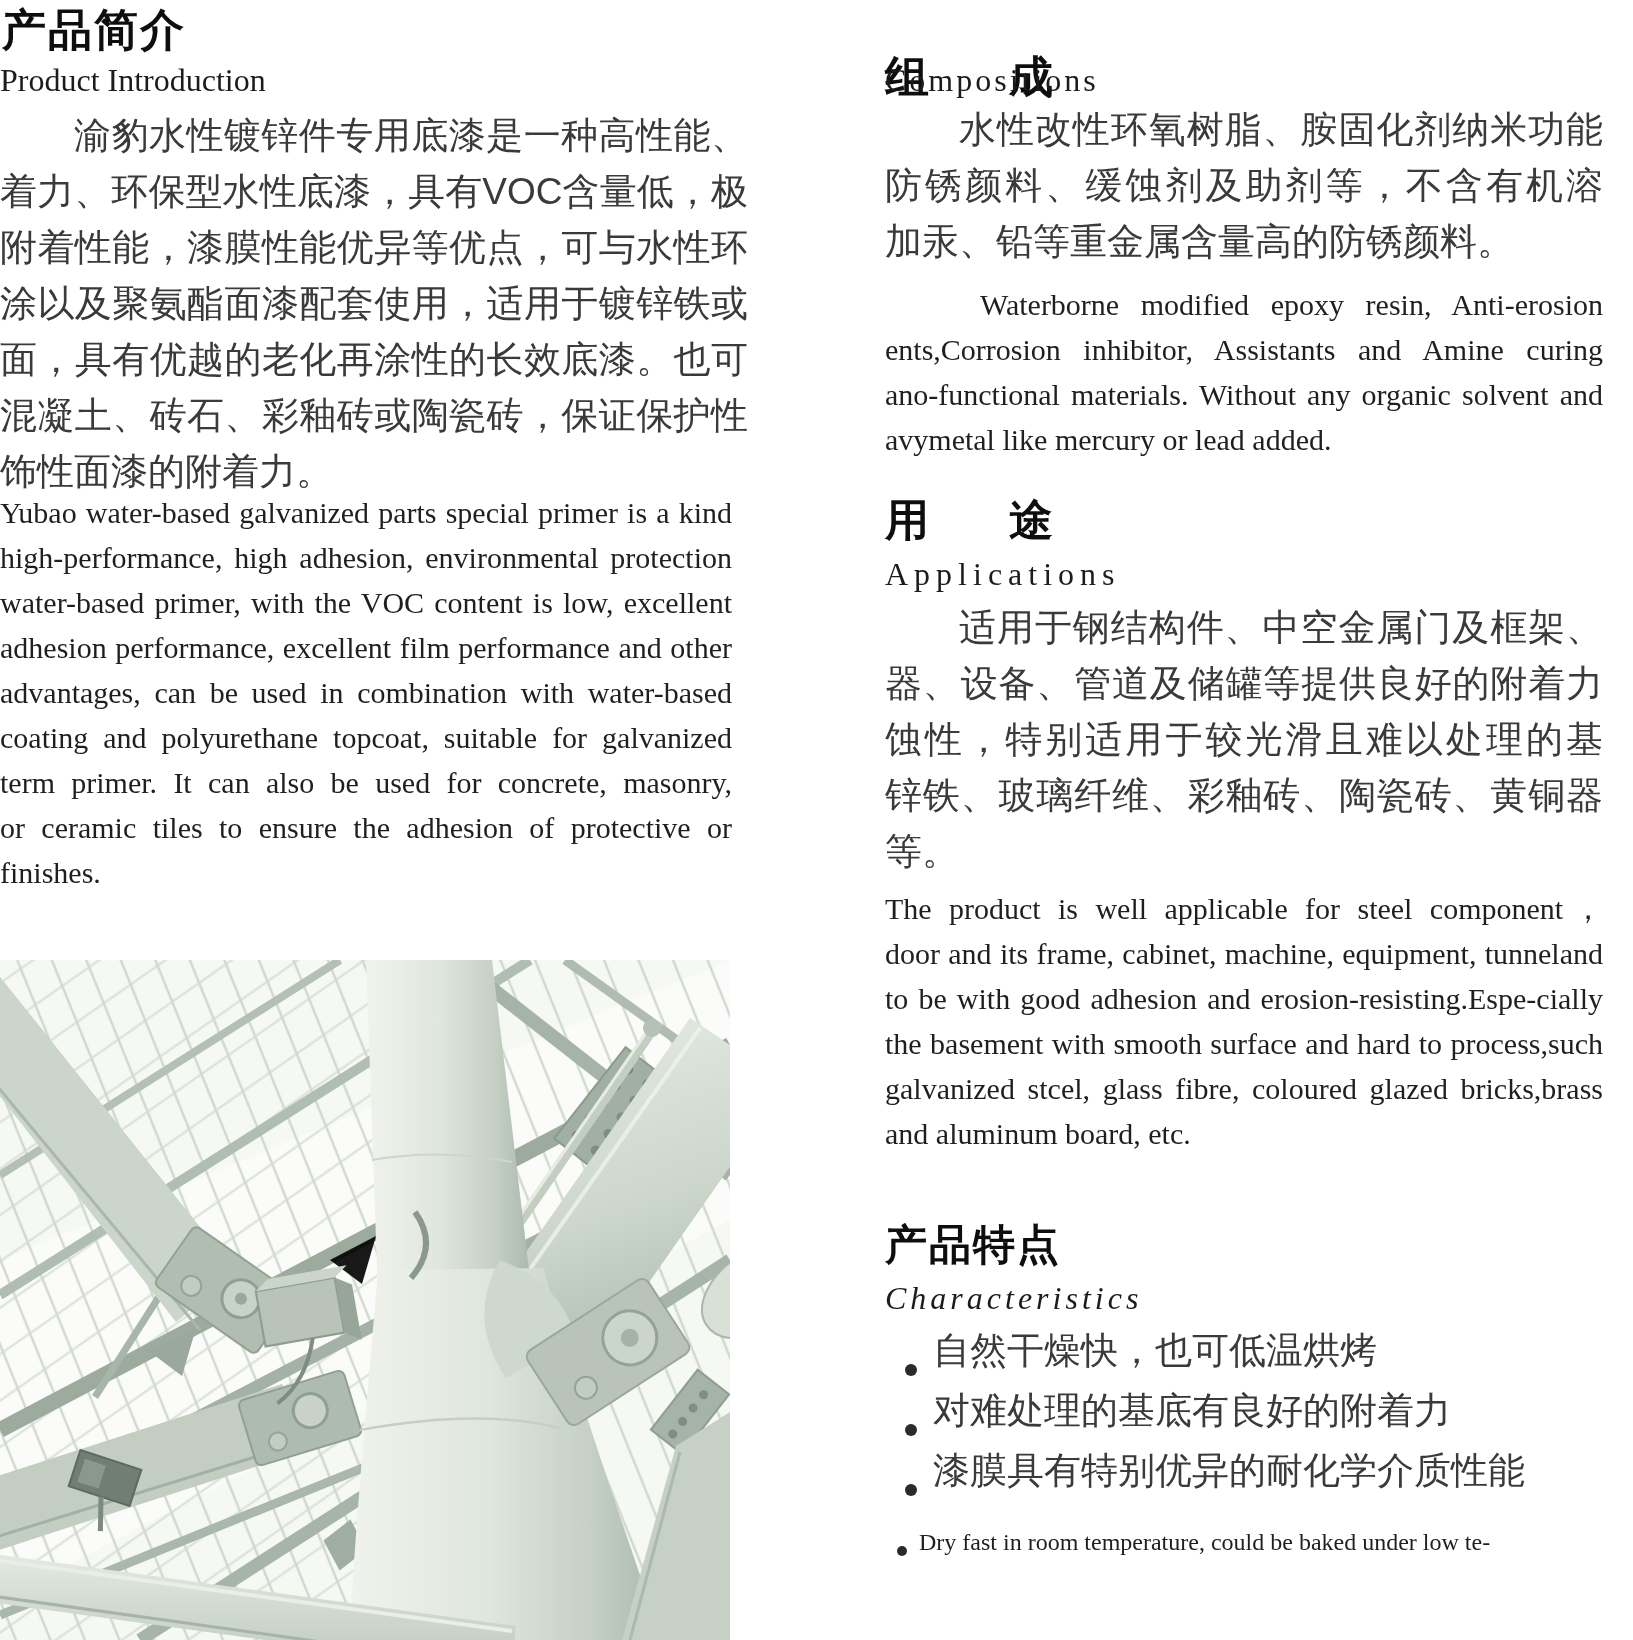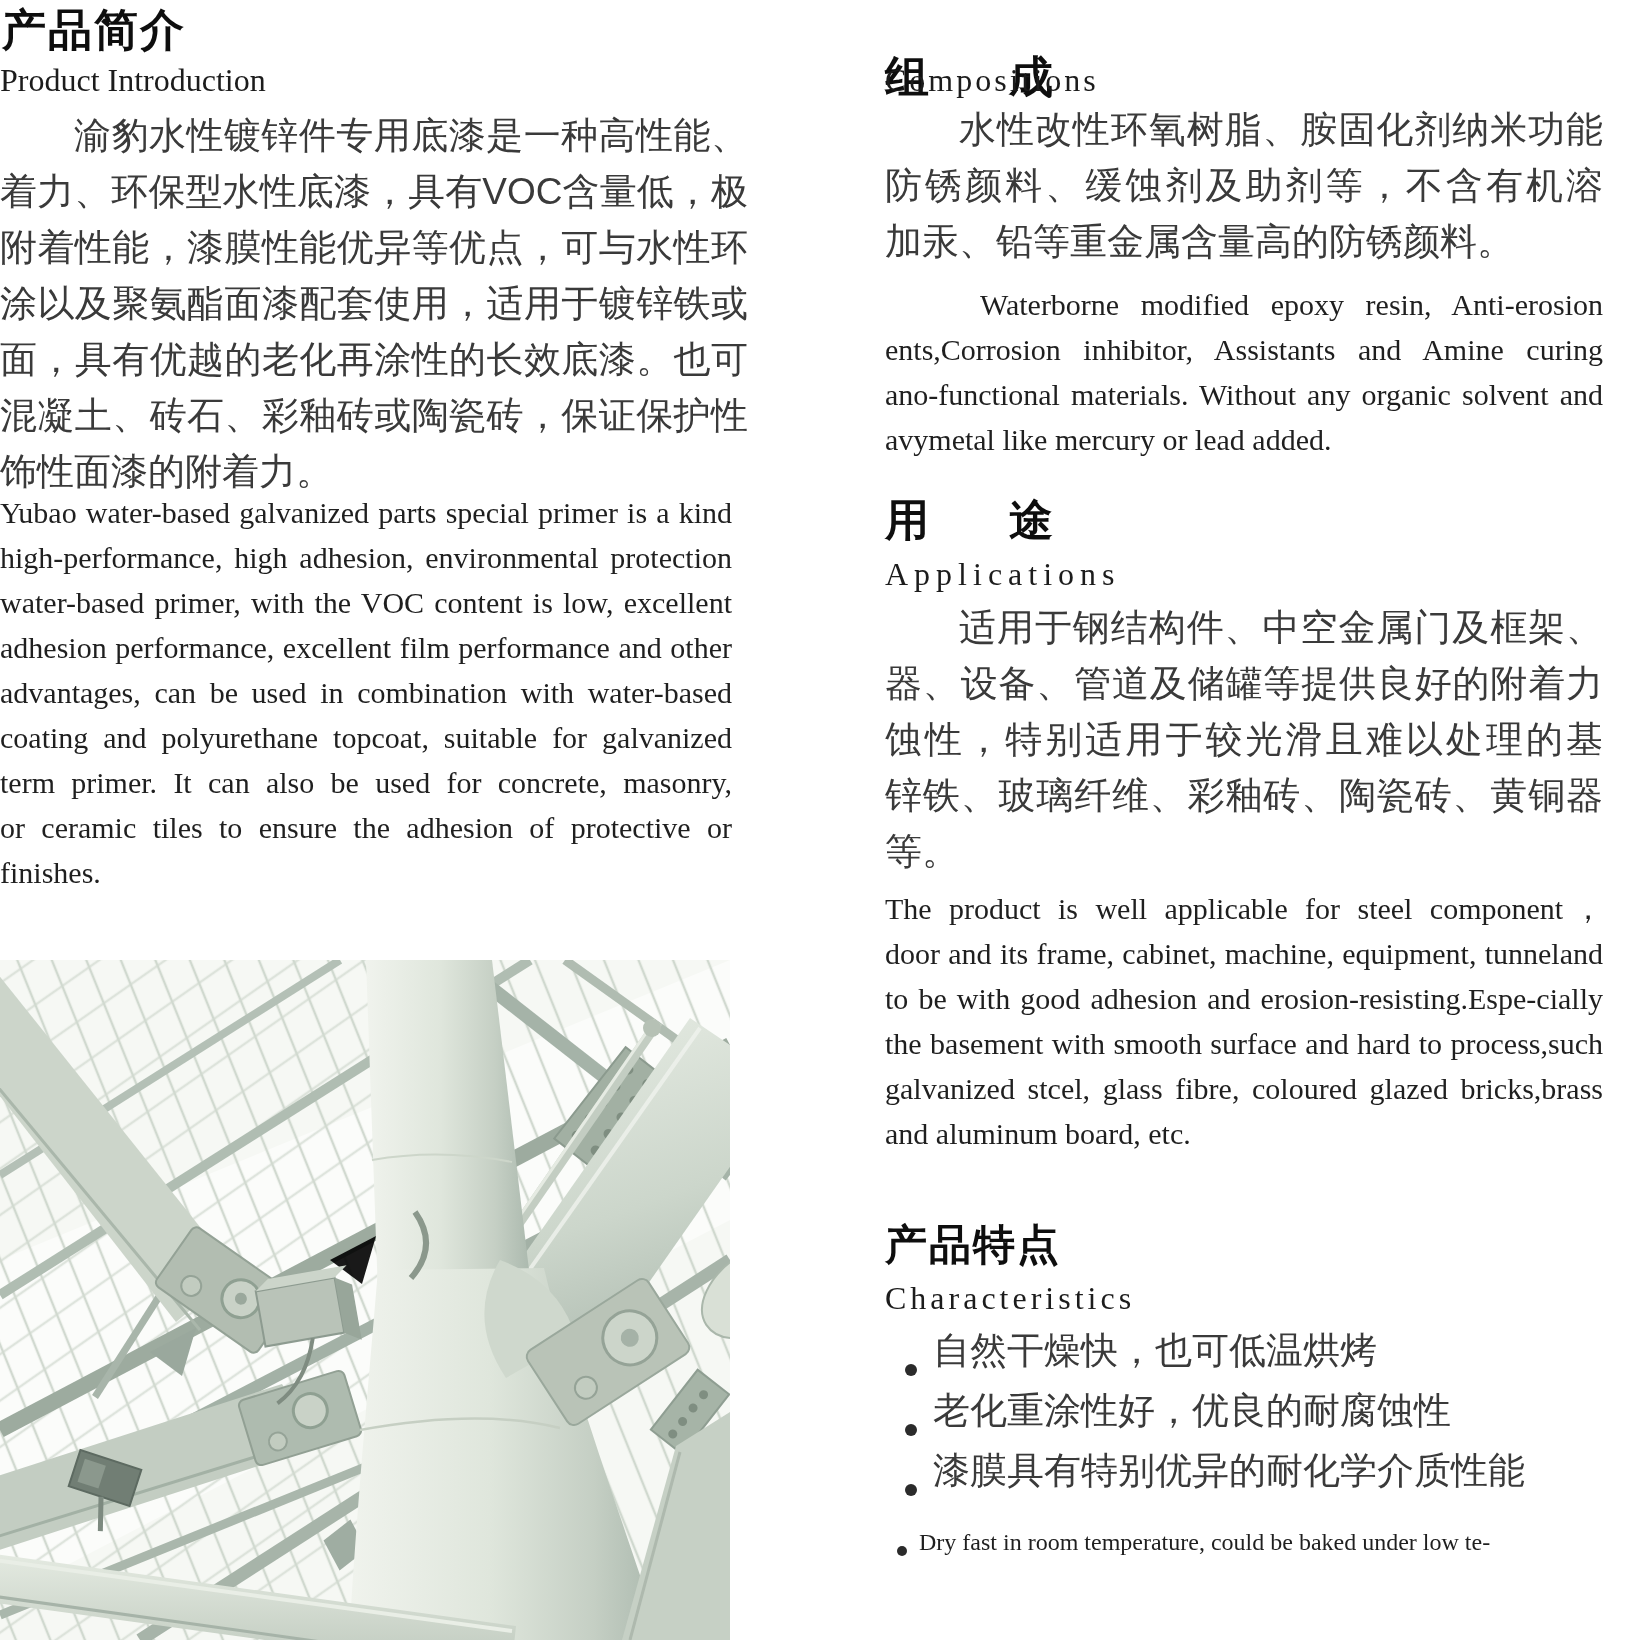--- a/index.html
+++ b/index.html
@@ -253,30 +253,30 @@
   <div class="abs en-body" style="left:0;top:886px;width:718px;">
     <div class="line">The product is well applicable for steel component，hollowmetal</div>
     <div class="line">door and its frame, cabinet, machine, equipment, tunneland tank,</div>
     <div class="line">to be with good adhesion and erosion-resisting.Espe-cially for</div>
     <div class="line">the basement with smooth surface and hard to process,such as</div>
     <div class="line">galvanized stcel, glass fibre, coloured glazed bricks,brass appliance</div>
     <div class="line last">and aluminum board, etc.</div>
   </div>
 
   <div class="abs zh-heading" style="left:0;top:1222px;font-size:42px;">产品特点</div>
-  <div class="abs en-sub" style="left:0;top:1280px;letter-spacing:4px;">Characteristics</div>
+  <div class="abs en-sub" style="left:0;top:1280px;letter-spacing:4px;font-style:italic;">Characteristics</div>
 
   <ul class="abs bullets" style="left:0;top:1332px;width:718px;">
     <li>
       <span class="dot"></span>
       <span>自然干燥快，也可低温烘烤</span>
     </li>
     <li>
       <span class="dot"></span>
-      <span>老化重涂性好，优良的耐腐蚀性</span>
+      <span>对难处理的基底有良好的附着力</span>
     </li>
     <li>
       <span class="dot"></span>
       <span>漆膜具有特别优异的耐化学介质性能</span>
     </li>
     <li class="latin">
       <span class="dot"></span>
       <span>Dry fast in room temperature, could be baked under low te-</span>
     </li>
   </ul>

